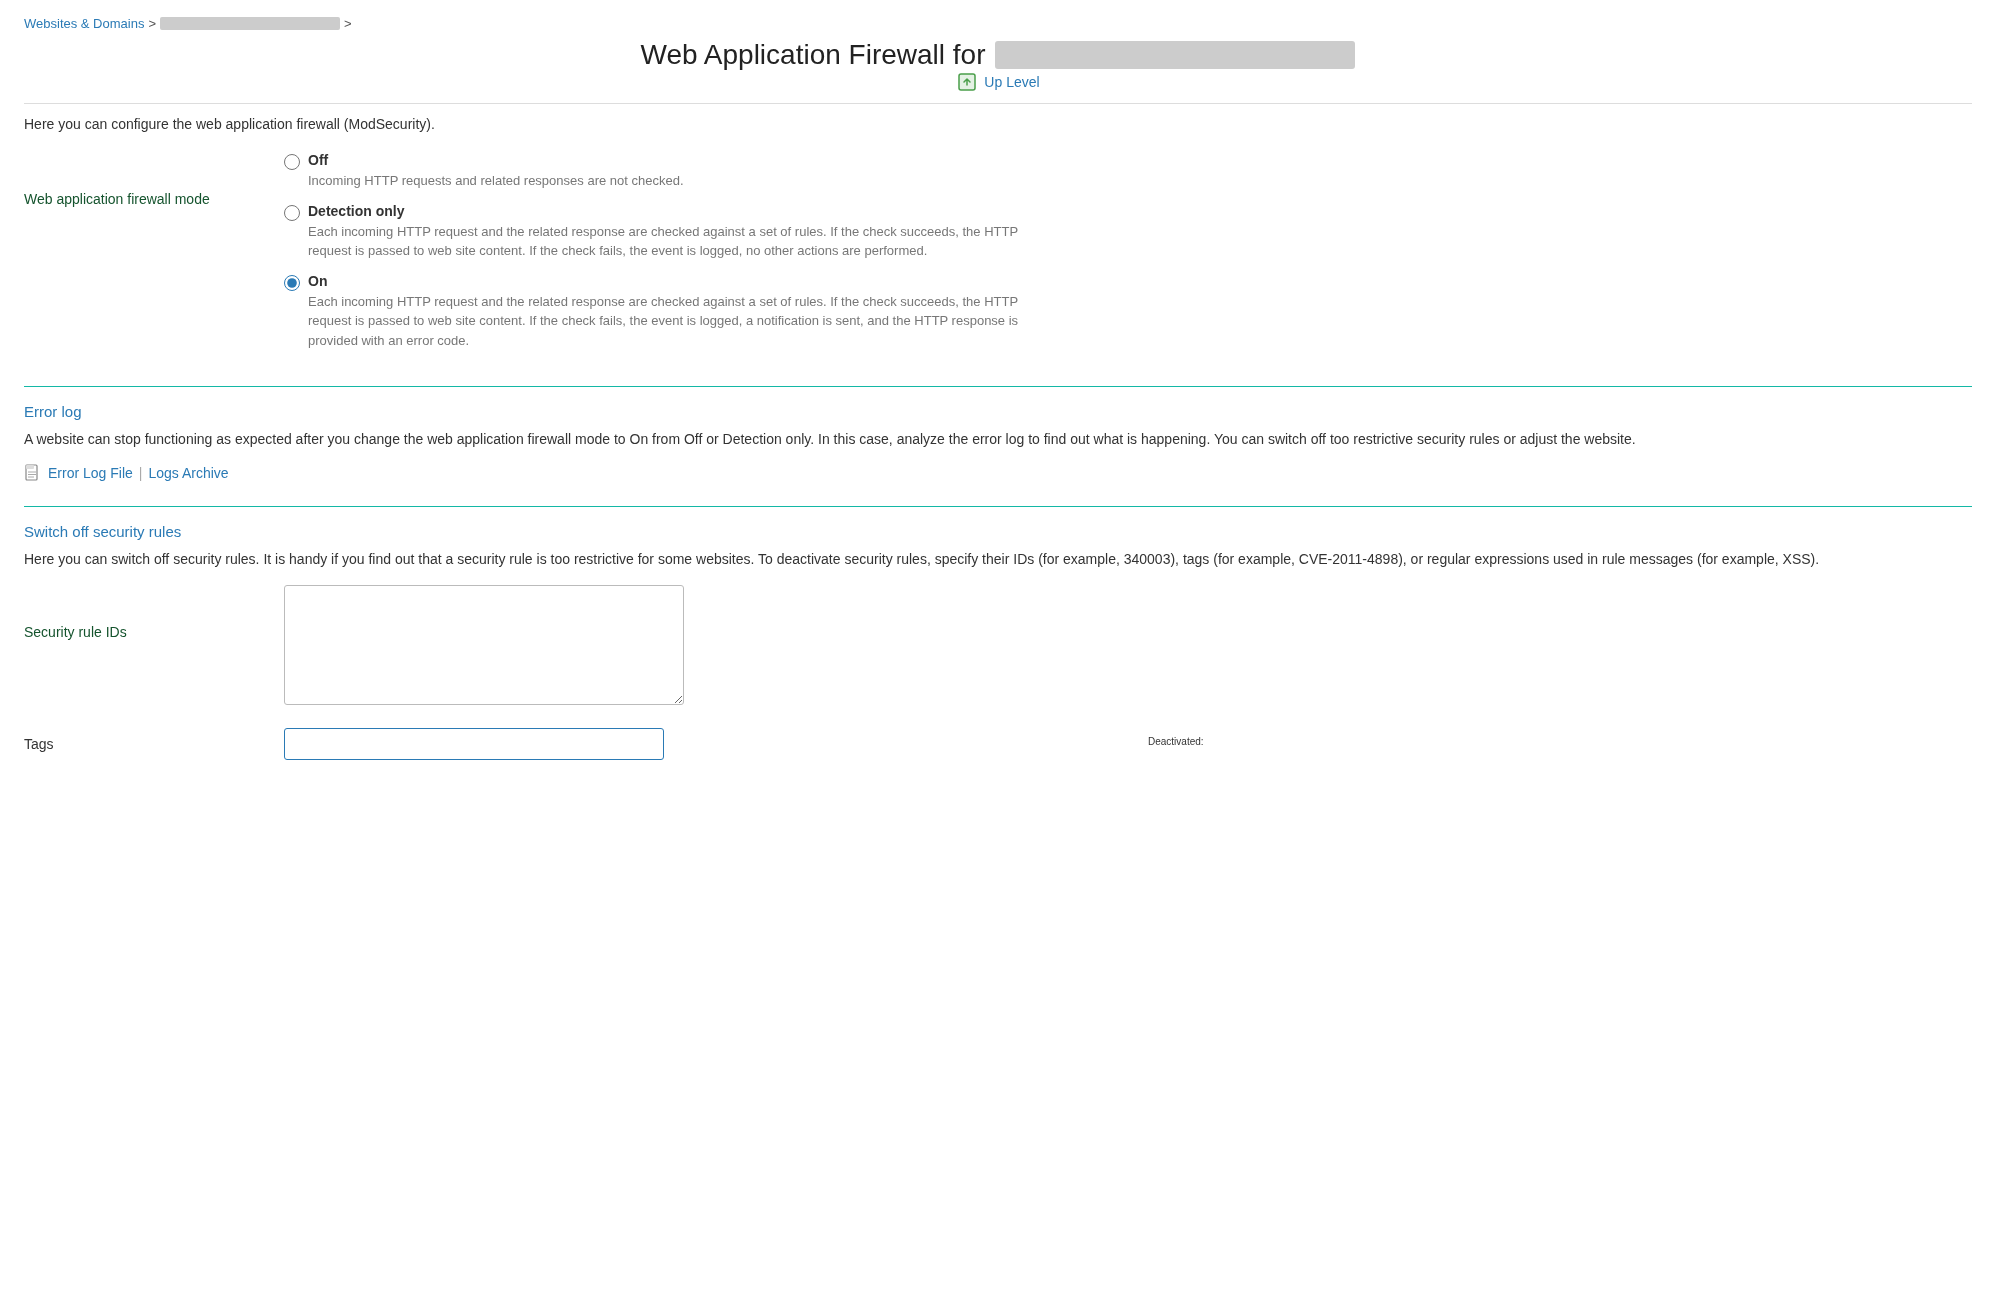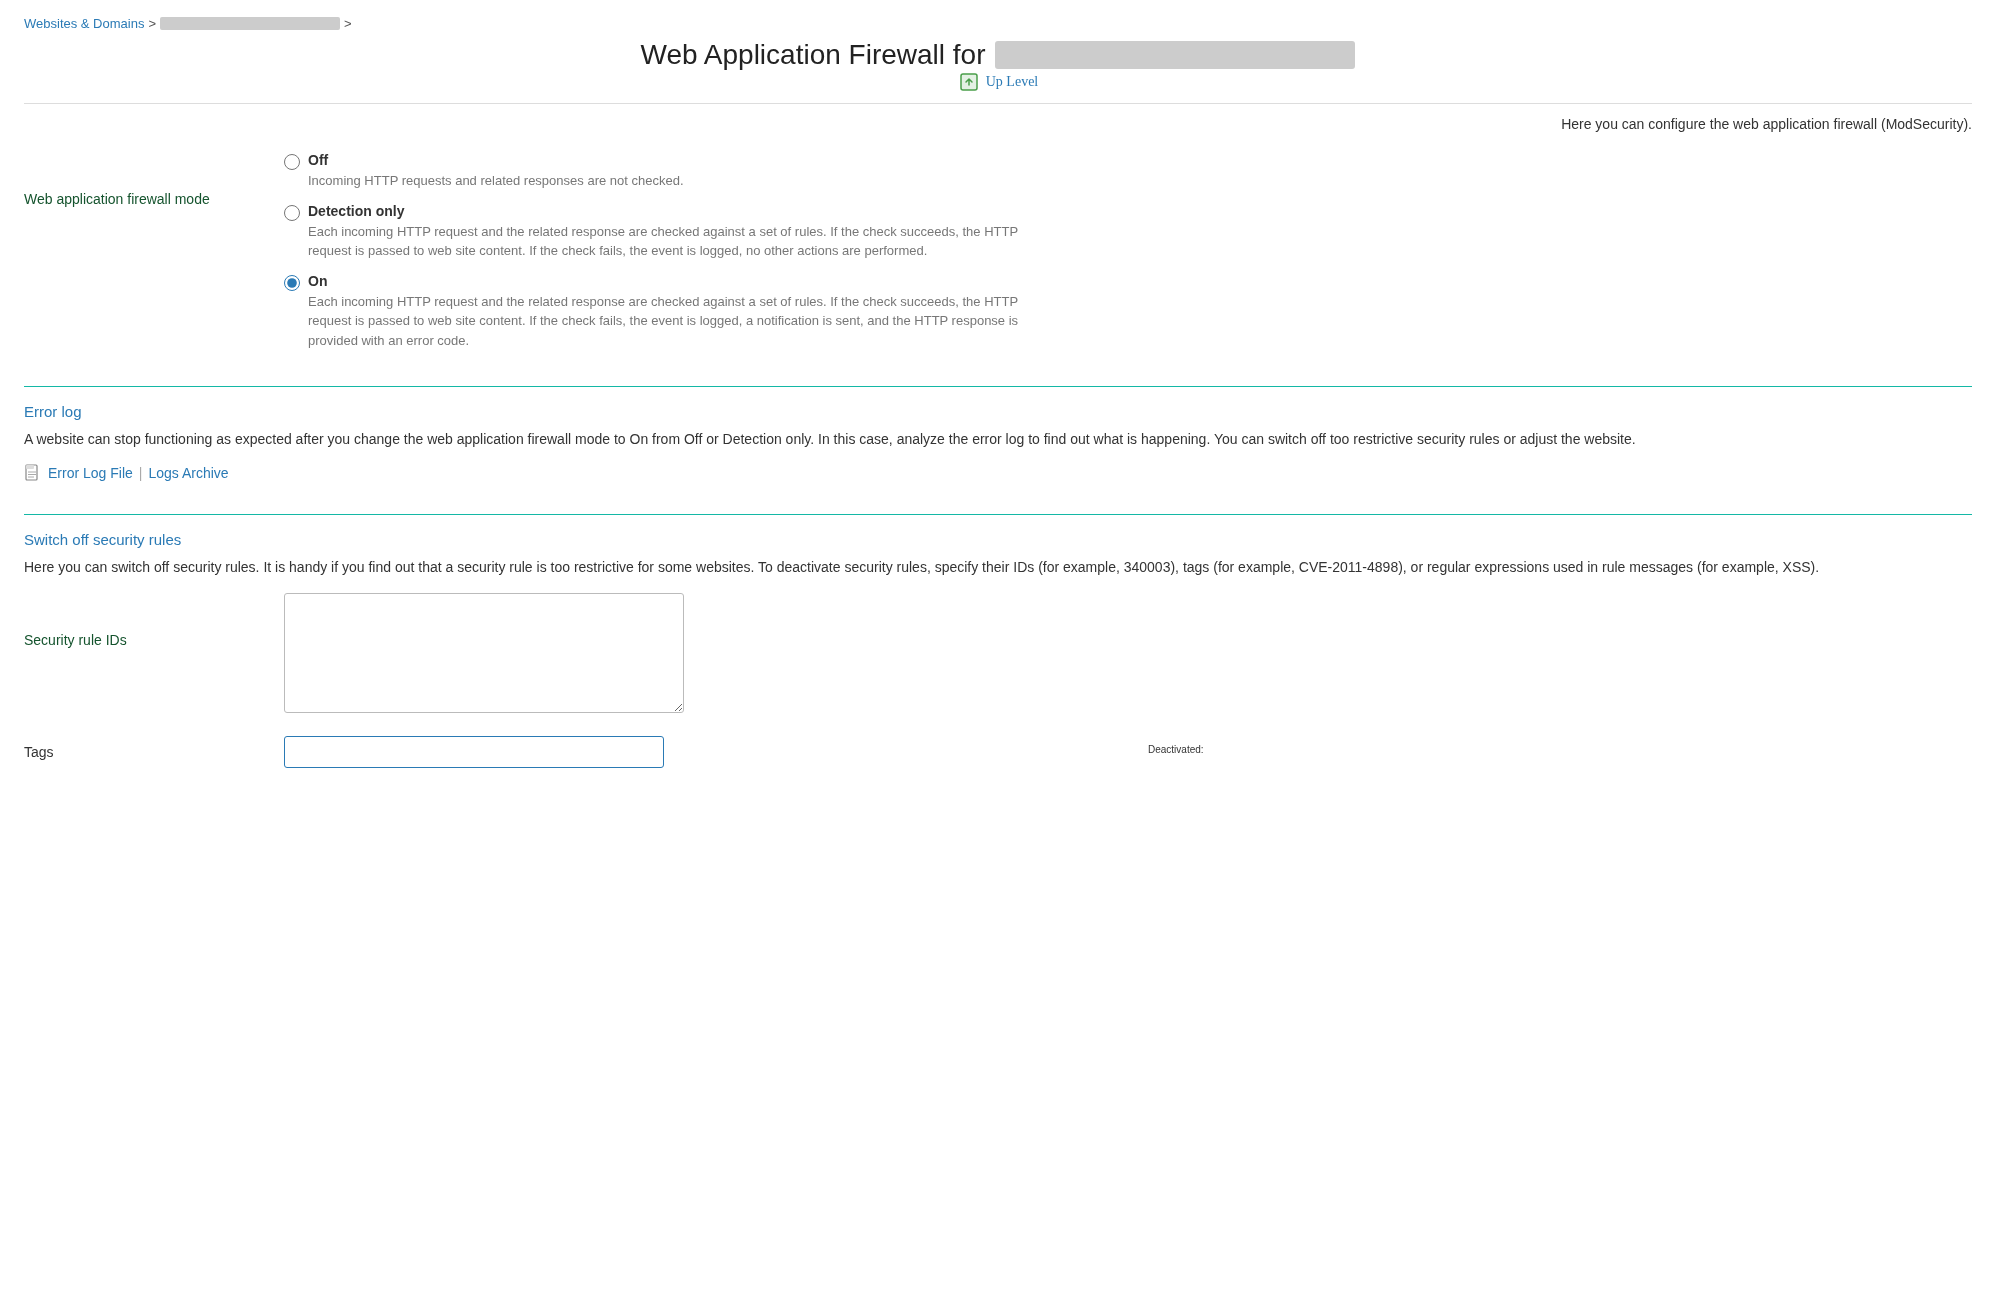--- a/index.html
+++ b/index.html
@@ -62,34 +62,32 @@
       vertical-align: middle;
     }
     .up-level {
       display: flex;
       align-items: center;
       gap: 6px;
       color: #2a7ab5;
       text-decoration: none;
       font-size: 14px;
       white-space: nowrap;
-      font-family: Liberation Serif, serif;
     }
     .up-level-icon {
       width: 22px;
       height: 22px;
       display: inline-flex;
       align-items: center;
       justify-content: center;
     }
     .description {
       font-size: 14px;
       color: #333;
       margin-bottom: 20px;
-      text-align: right;
     }
     .form-section {
       margin-bottom: 24px;
     }
     .form-row {
       display: flex;
       align-items: flex-start;
       margin-bottom: 4px;
     }
     .form-label {
@@ -139,21 +137,21 @@
     .section-desc {
       font-size: 14px;
       color: #333;
       margin-bottom: 14px;
       line-height: 1.6;
     }
     .links-row {
       display: flex;
       align-items: center;
       gap: 6px;
-      margin-bottom: 32px;
+      margin-bottom: 24px;
       font-size: 14px;
     }
     .links-row a {
       color: #2a7ab5;
       text-decoration: none;
     }
     .file-icon {
       width: 18px;
       height: 18px;
       display: inline-flex;

